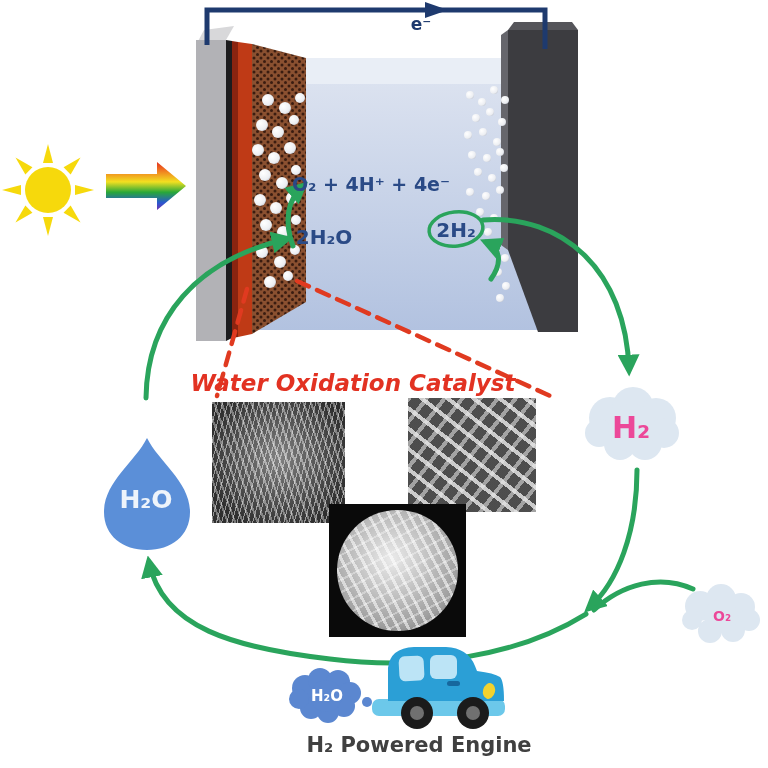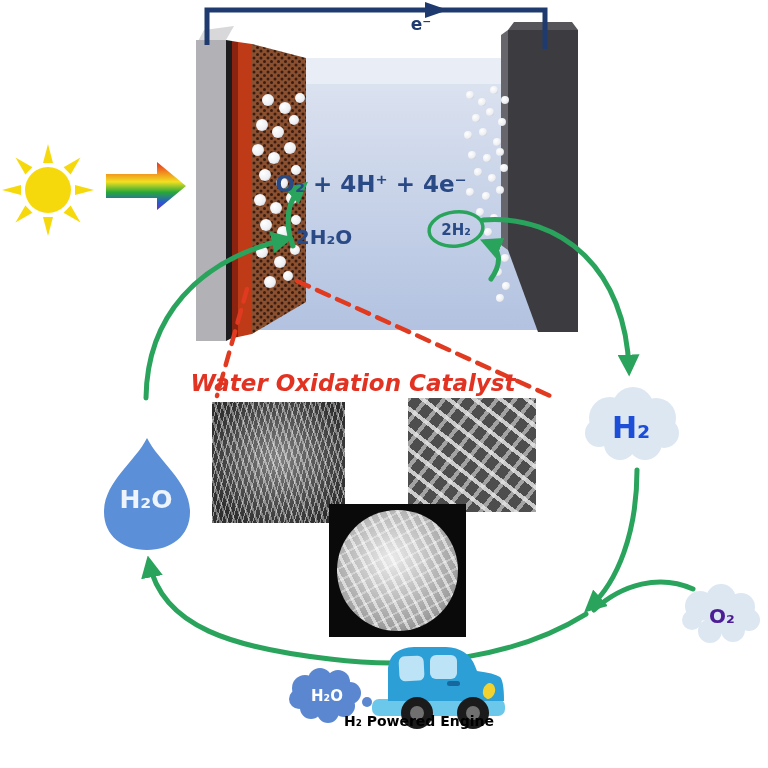--- a/index.html
+++ b/index.html
@@ -2,30 +2,30 @@
 <html><head>
 <meta charset="utf-8">
 <style>
   html,body{margin:0;padding:0;background:#ffffff;}
   #stage{position:relative;width:768px;height:768px;background:#ffffff;overflow:hidden;
          font-family:"DejaVu Sans",sans-serif;}
   #vector{position:absolute;left:0;top:0;z-index:1;}
   .lbl{position:absolute;z-index:3;transform:translate(-50%,-50%);font-weight:700;white-space:nowrap;}
   .eq{color:#2a4a86;}
   .lbl-e{left:421px;top:24px;font-size:17px;color:#1e3a6e;}
-  .lbl-eq1{left:371px;top:184px;font-size:23px;}
+  .lbl-eq1{left:371px;top:184px;font-size:19px;}
   .lbl-eq2{left:324px;top:237px;font-size:20px;}
-  .lbl-eq3{left:456px;top:230px;font-size:15px;}
+  .lbl-eq3{left:456px;top:230px;font-size:20px;}
   .lbl-eq4{left:444px;top:284px;font-size:20px;}
   .lbl-catalyst{left:353px;top:383px;font-size:23px;color:#e23222;font-style:italic;}
-  .lbl-h2cloud{left:631px;top:427px;font-size:30px;color:#1d4ed8;}
-  .lbl-o2cloud{left:722px;top:616px;font-size:20px;color:#4c1d95;}
+  .lbl-h2cloud{left:631px;top:427px;font-size:30px;color:#ec4899;}
+  .lbl-o2cloud{left:722px;top:616px;font-size:14px;color:#ec4899;}
   .lbl-drop{left:146px;top:499px;font-size:25px;color:#eef4fb;}
   .lbl-exhaust{left:327px;top:696px;font-size:15px;color:#ffffff;}
-  .lbl-engine{left:419px;top:721px;font-size:14px;color:#000000;}
+  .lbl-engine{left:419px;top:745px;font-size:21px;color:#404040;}
   .sem{position:absolute;z-index:2;}
   .semA{left:212px;top:402px;width:133px;height:121px;background-color:#3e3e3e;
     background-image:
       repeating-linear-gradient(105deg, rgba(235,235,235,.55) 0 1px, rgba(60,60,60,0) 1px 5px),
       repeating-linear-gradient(70deg, rgba(205,205,205,.45) 0 2px, rgba(40,40,40,.35) 2px 7px),
       radial-gradient(ellipse at 50% 46%, rgba(190,190,190,.9), rgba(50,50,50,.95) 78%);}
   .semB{left:408px;top:398px;width:128px;height:114px;background-color:#5a5a5a;
     background-image:
       repeating-linear-gradient(38deg, rgba(225,225,225,.85) 0 4px, rgba(70,70,70,.25) 4px 16px),
       repeating-linear-gradient(-52deg, rgba(238,238,238,.7) 0 4px, rgba(55,55,55,.3) 4px 14px);}

